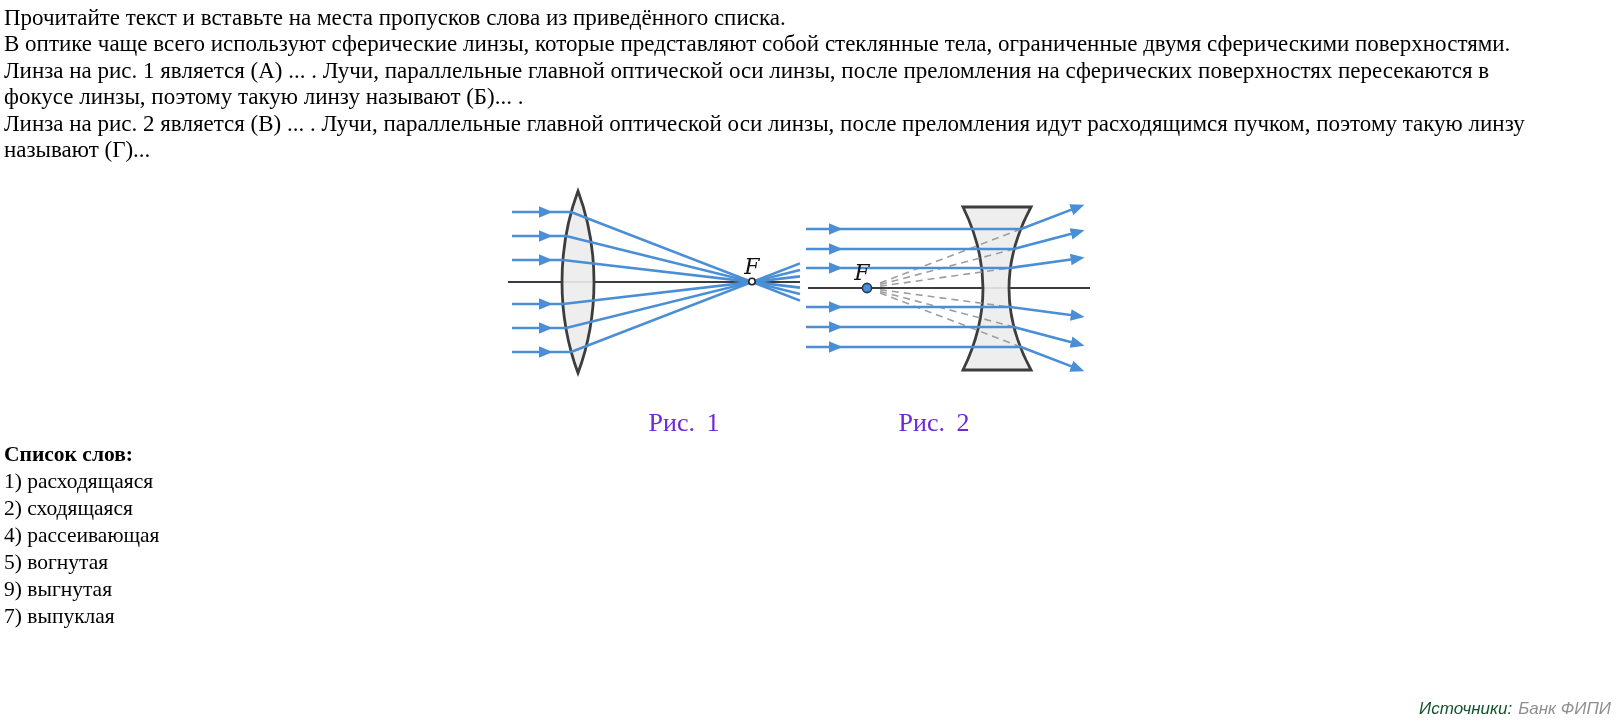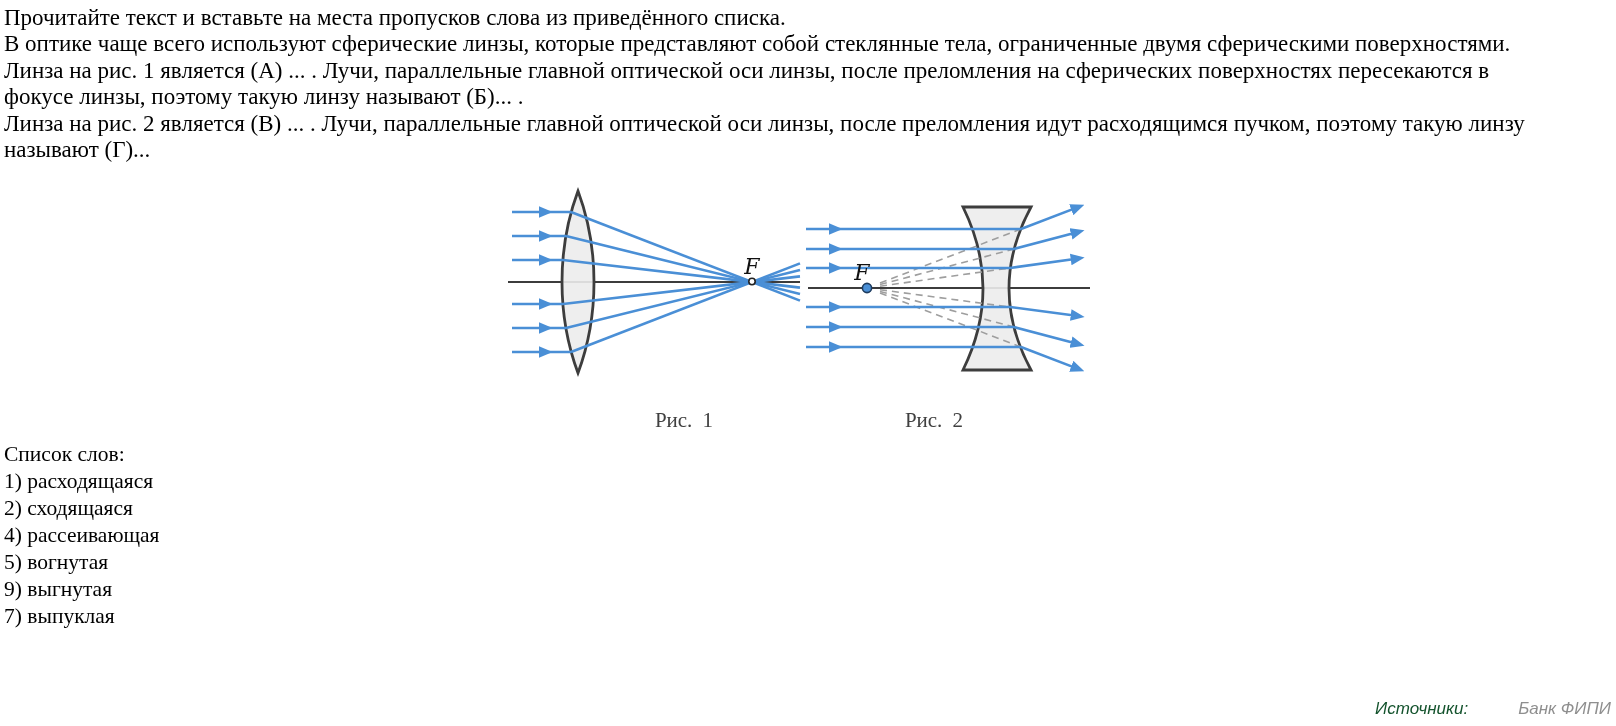--- a/index.html
+++ b/index.html
@@ -14,39 +14,39 @@
   .task-text {
     position: absolute; left: 4px; top: 5px;
     font-size: 23px; line-height: 26.4px;
     white-space: nowrap;
   }
   .word-list {
     position: absolute; left: 4px; top: 441px;
     font-size: 21.5px; line-height: 27px;
     white-space: nowrap;
   }
-  .word-list .list-title { font-weight: normal; }
+  .word-list .list-title { font-weight: bold; }
   .diagram-svg { position: absolute; left: 0; top: 0; }
   .fig-caption {
     position: absolute; top: 408px;
-    font-size: 21px; color: #404040;
+    font-size: 26px; color: #6d28d9;
     word-spacing: 5px;
     transform: translateX(-50%);
     white-space: nowrap;
   }
   .fig-caption.cap1 { left: 684px; }
   .fig-caption.cap2 { left: 934px; }
   .source-line {
     position: absolute; right: 5px; top: 699px;
     font-family: "Liberation Sans", sans-serif;
     font-style: italic; font-size: 17px;
     white-space: nowrap;
   }
   .source-label { color: #14532d; margin-right: 6px; }
-  .source-value { color: #8f8f8f; margin-left: 44px; }
+  .source-value { color: #8f8f8f; }
   .focus-label-text {
     font-family: "DejaVu Serif", serif;
     font-style: italic; font-size: 22px; fill: #111;
   }
 </style>
 </head>
 <body>
 
 <div class="task-text">
   <div>Прочитайте текст и вставьте на места пропусков слова из приведённого списка.</div>

